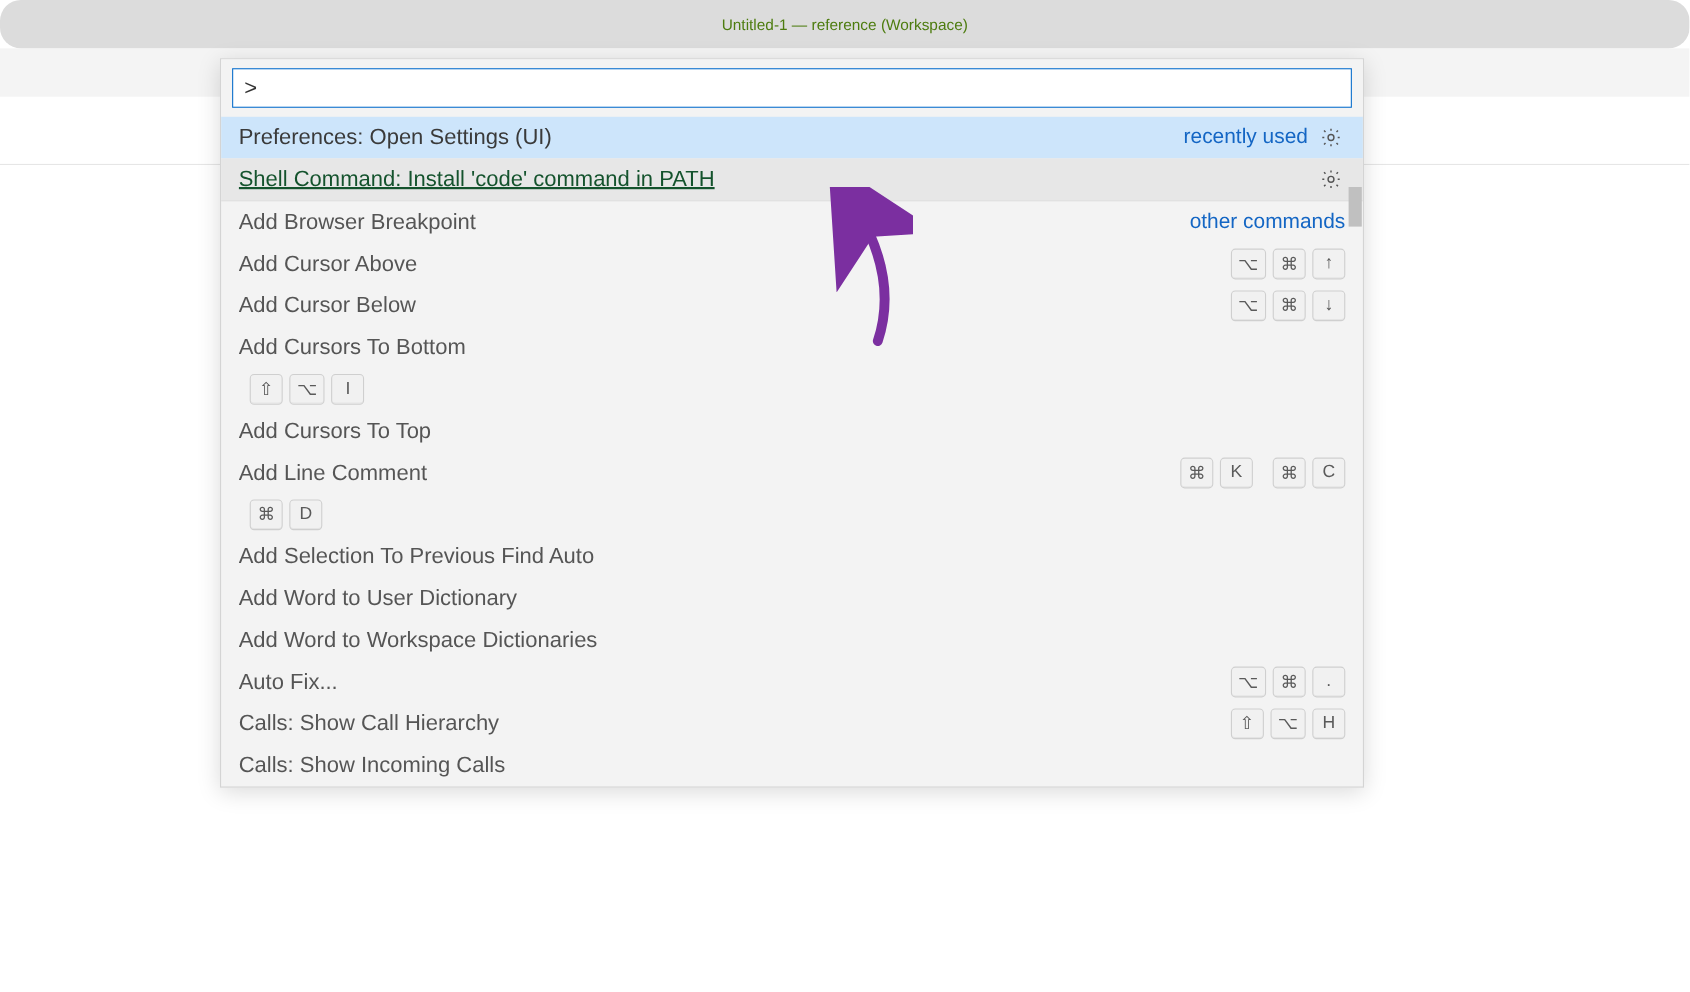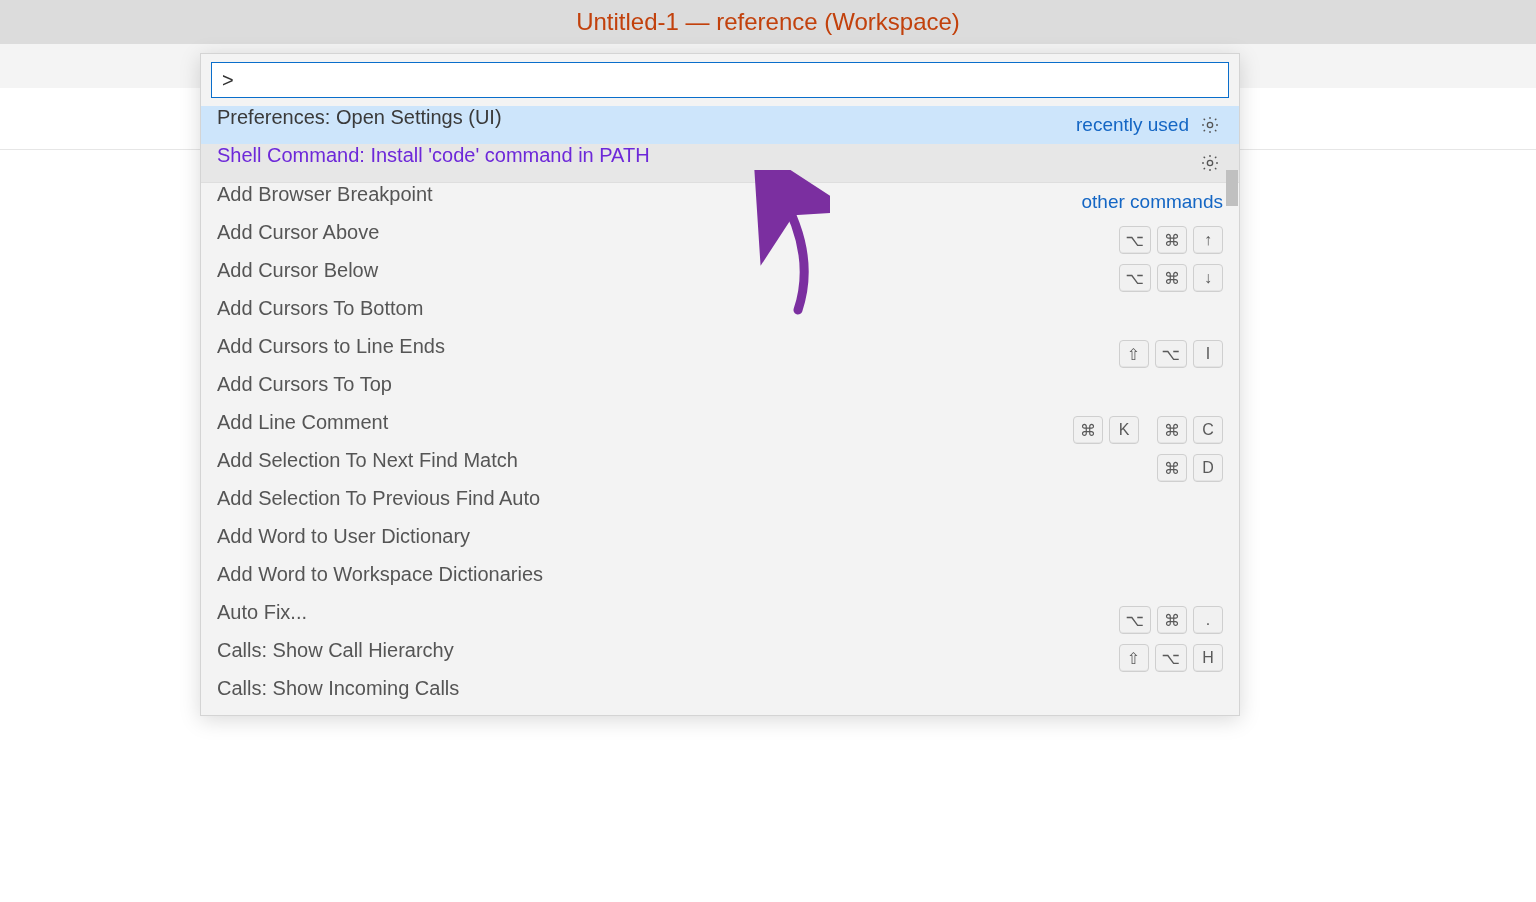--- a/index.html
+++ b/index.html
@@ -10,22 +10,23 @@
     height: 902px;
     overflow: hidden;
     position: relative;
   }
   .titlebar {
     height: 44px;
     background: #dcdcdc;
     display: flex;
     align-items: center;
     justify-content: center;
-    font-size: 24px;
-    color: #c2410c;
+    font-size: 14px;
+    color: #4d7c0f;
+    border-radius: 19px;
   }
   .tabbar {
     height: 44px;
     background: #f4f4f4;
   }
   .whitearea {
     height: 62px;
     background: #ffffff;
     border-bottom: 1px solid #e6e6e6;
   }
@@ -52,28 +53,29 @@
     color: #333;
     outline: none;
     font-family: inherit;
   }
   .list {
     max-height: 740px;
     overflow: hidden;
   }
   .row {
     display: flex;
+    align-items: center;
     height: 38px;
     padding: 0 16px;
     font-size: 20px;
     color: #555;
     cursor: pointer;
   }
   .row.selected { background: #cde5fb; color: #3a3a3a; }
-  .row.hover    { background: #e7e7e7; color: #6d28d9; }
+  .row.hover    { background: #e7e7e7; color: #14532d; text-decoration: underline; }
   .row .label { flex: 1; white-space: nowrap; overflow: hidden; text-overflow: ellipsis; }
   .row .right {
     display: flex;
     align-items: center;
     gap: 8px;
   }
   .section-label {
     color: #1466c4;
     font-size: 19px;
   }
@@ -182,21 +184,20 @@
             <span class="key">⌘</span>
             <span class="key">↓</span>
           </span>
         </div>
       </div>
       <div class="row">
         <span class="label">Add Cursors To Bottom</span>
         <div class="right"></div>
       </div>
       <div class="row">
-        <span class="label">Add Cursors to Line Ends</span>
         <div class="right">
           <span class="keygroup">
             <span class="key">⇧</span>
             <span class="key">⌥</span>
             <span class="key">I</span>
           </span>
         </div>
       </div>
       <div class="row">
         <span class="label">Add Cursors To Top</span>
@@ -209,21 +210,20 @@
             <span class="key">⌘</span>
             <span class="key">K</span>
           </span>
           <span class="keygroup">
             <span class="key">⌘</span>
             <span class="key">C</span>
           </span>
         </div>
       </div>
       <div class="row">
-        <span class="label">Add Selection To Next Find Match</span>
         <div class="right">
           <span class="keygroup">
             <span class="key">⌘</span>
             <span class="key">D</span>
           </span>
         </div>
       </div>
       <div class="row">
         <span class="label">Add Selection To Previous Find Auto</span>
         <div class="right"></div>

